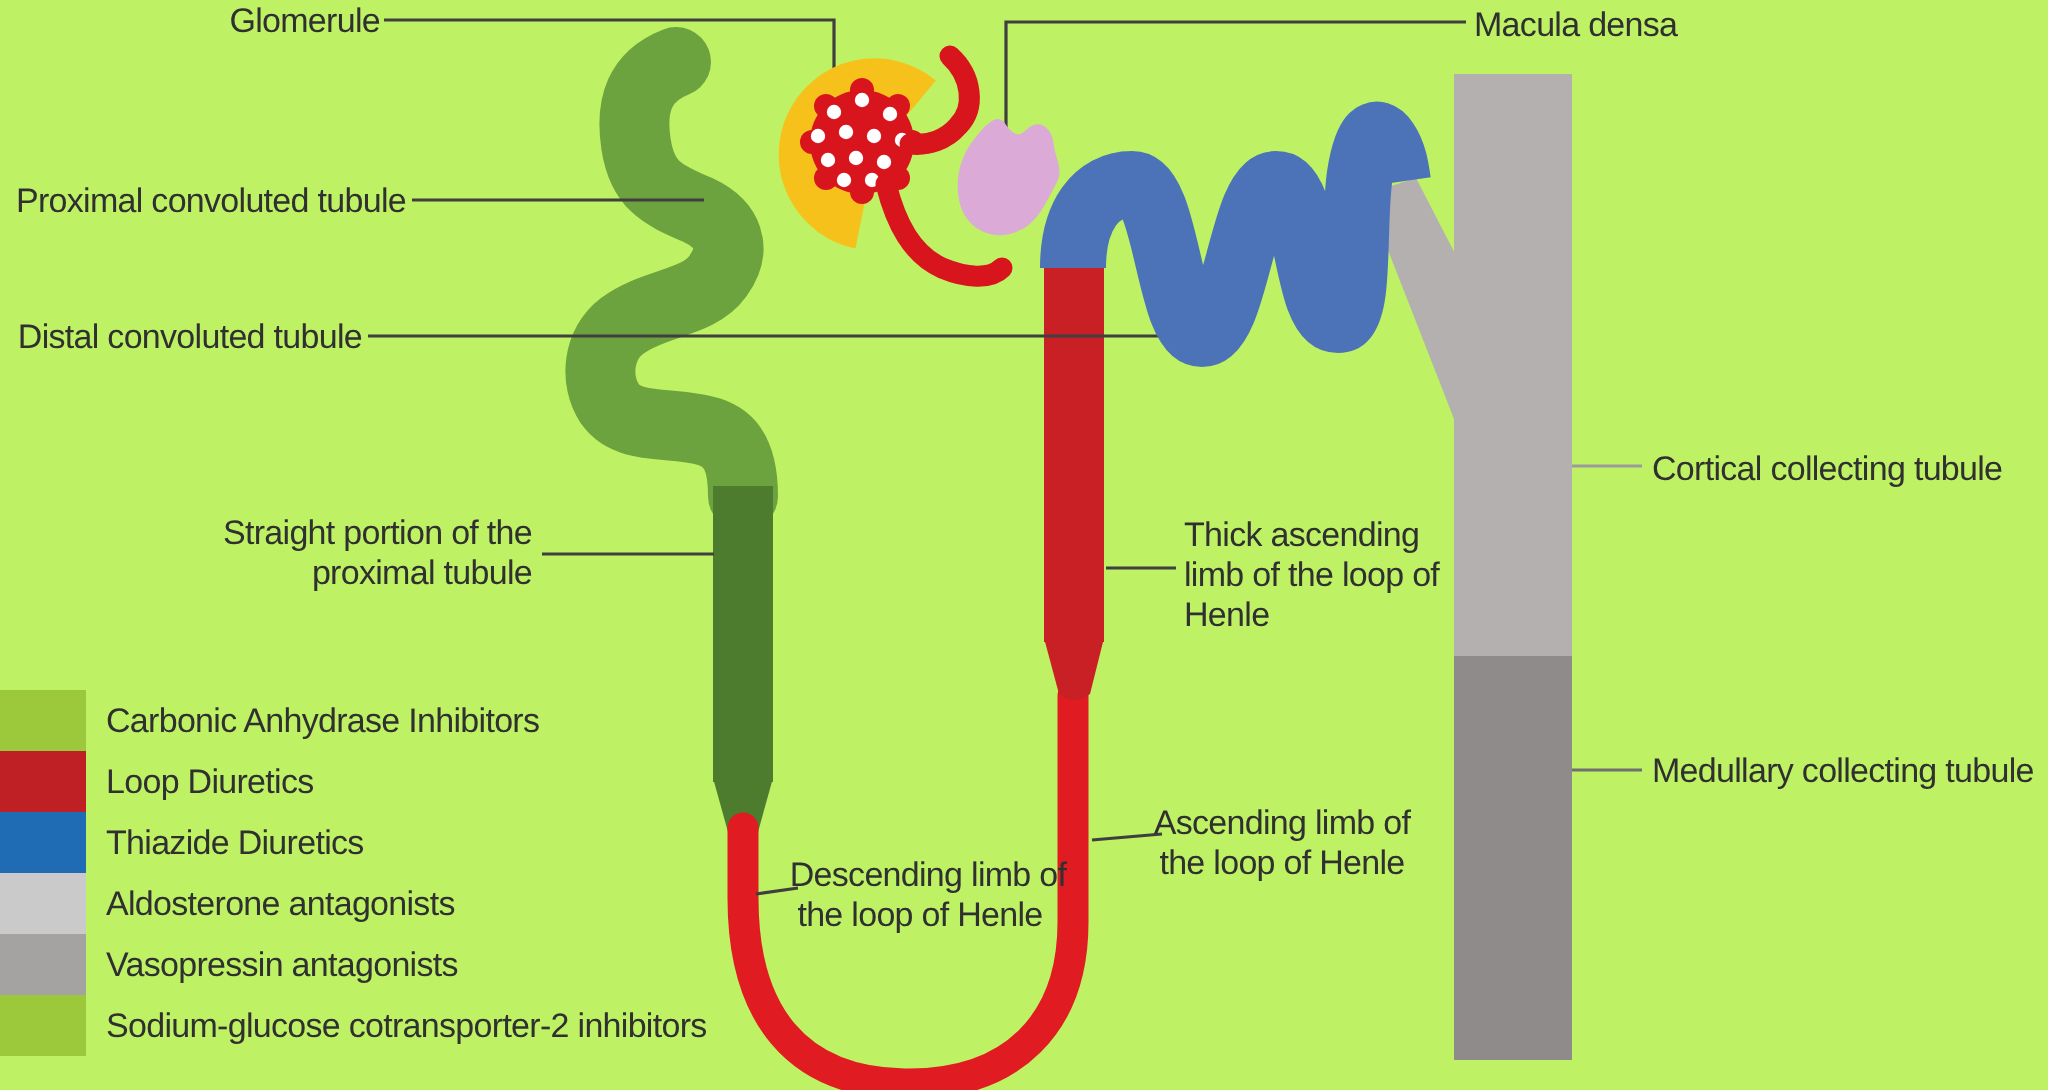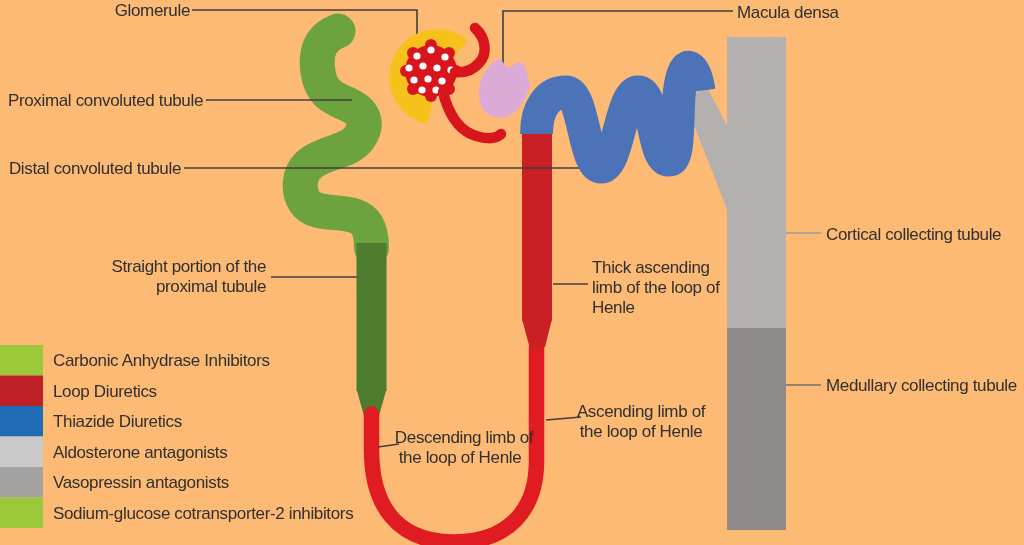--- a/index.html
+++ b/index.html
@@ -1,16 +1,16 @@
 <!DOCTYPE html>
 <html><head>
 <meta charset="utf-8">
 <style>
   html,body{margin:0;padding:0;background:#ffffff;}
-  .stage{position:relative;width:1024px;height:545px;background:#fdba74;overflow:hidden;}
+  .stage{position:relative;width:1024px;height:545px;background:#bef264;overflow:hidden;}
   svg{display:block;}
   text{font-family:"Liberation Sans", sans-serif;font-size:17px;fill:#303030;letter-spacing:-0.35px;}
   .leader{fill:none;stroke:#3f3f3f;stroke-width:1.6px;}
   .leader-light{fill:none;stroke:#9b9b9b;stroke-width:1.6px;}
   .leader-mid{fill:none;stroke:#6f6f6f;stroke-width:1.6px;}
 </style>
 </head>
 <body>
 
 <div class="stage">

